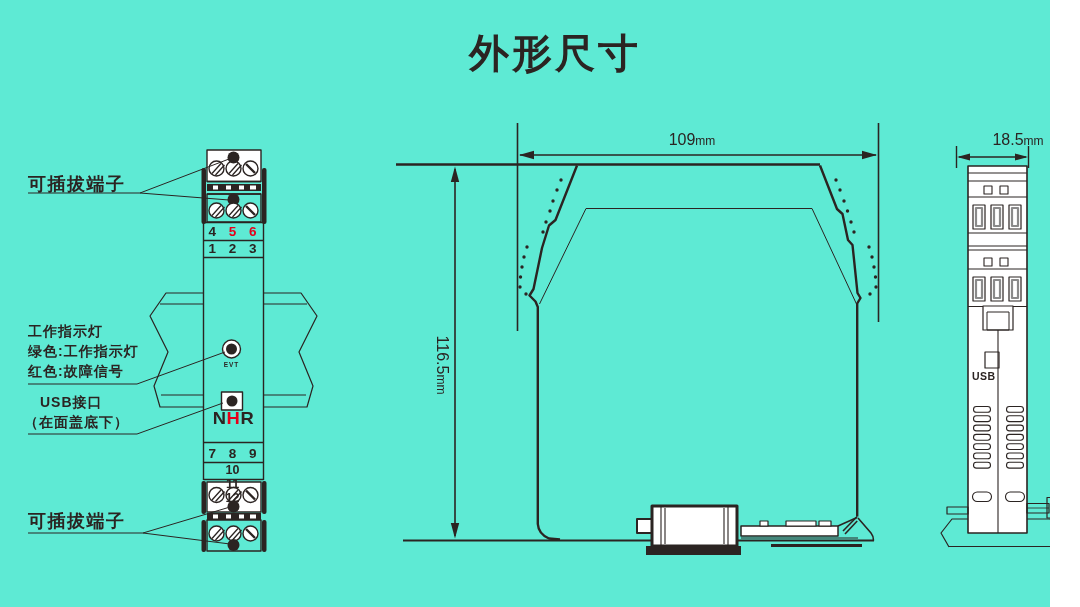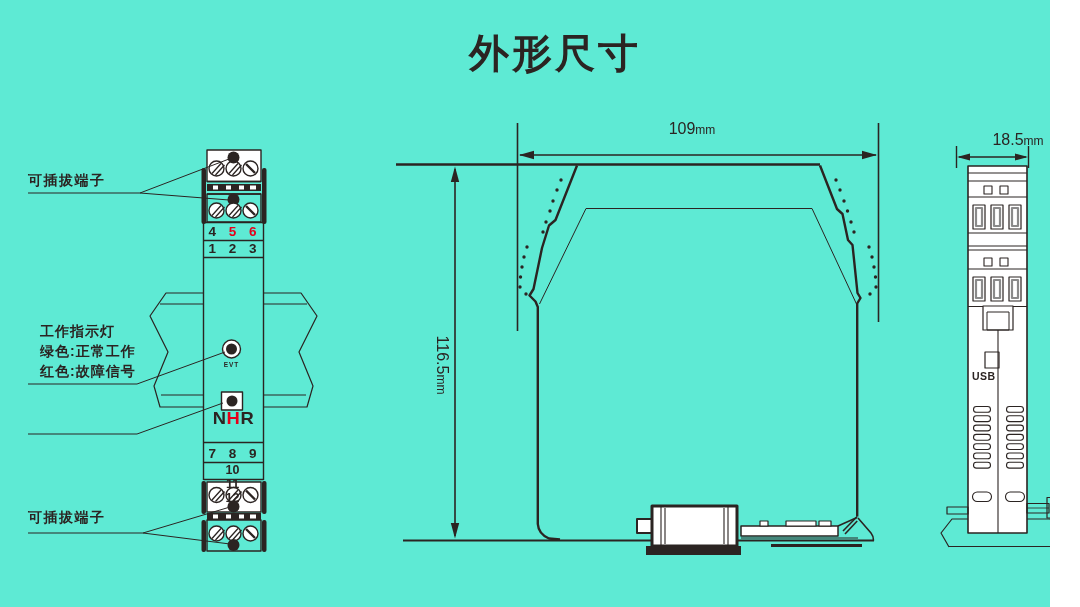--- a/index.html
+++ b/index.html
@@ -1,21 +1,21 @@
 <!DOCTYPE html>
 <html><head>
 <meta charset="utf-8">
 <style>
   html,body{margin:0;padding:0;background:#fff;}
   .stage{position:relative;width:1050px;height:607px;background:#5eead4;overflow:hidden;
          font-family:"Liberation Sans","DejaVu Sans",sans-serif;color:#2b2422;}
   .art{position:absolute;left:0;top:0;}
   .t{position:absolute;white-space:nowrap;color:#2b2422;}
   .title{left:440px;top:26px;width:230px;text-align:center;font-size:40px;font-weight:bold;letter-spacing:3px;}
-  .callout{font-size:14px;font-weight:bold;letter-spacing:1.5px;}
+  .callout{font-size:18px;font-weight:bold;letter-spacing:1.5px;}
   .callout-multi{font-size:14px;font-weight:bold;letter-spacing:1px;line-height:20px;}
   .numrow{display:flex;justify-content:space-around;font-size:13.5px;font-weight:bold;text-align:center;}
   .numrow span{flex:1;}
   .red{color:#e60019;}
   .evt{font-size:6.5px;font-weight:bold;letter-spacing:1px;text-align:center;}
   .logo{font-size:17px;font-weight:800;letter-spacing:0.5px;text-align:center;transform:scaleX(1.08);}
   .dim{font-size:16px;text-align:center;}
   .dim .unit{font-size:12px;}
   .dim-v{transform:rotate(90deg);}
   .usb-side{font-size:10.5px;font-weight:bold;letter-spacing:0.5px;}
@@ -266,26 +266,30 @@
         <path d="M1027,519 H1050 L1061,533 L1053,547"></path>
         <path d="M949,546.5 H1053"></path>
       </g>
     </g>
   </svg>
 
   <div class="t title">外形尺寸</div>
 
   <div class="t callout" style="left:28px;top:172px;">可插拔端子</div>
 
-  <div class="t callout-multi" style="left:40px;top:321px;">
+  <div class="t callout-multi" style="left:28px;top:321px;">
     <div>工作指示灯</div>
-    <div>绿色:正常工作</div>
+    <div>绿色:工作指示灯</div>
     <div>红色:故障信号</div>
   </div>
 
+  <div class="t callout-multi" style="left:24px;top:392px;">
+    <div style="padding-left:16px;">USB接口</div>
+    <div>（在面盖底下）</div>
+  </div>
 
   <div class="t callout" style="left:28px;top:509px;">可插拔端子</div>
 
   <div class="t numrow" style="left:202px;top:224px;width:61px;">
     <span>4</span>
     <span class="red">5</span>
     <span class="red">6</span>
   </div>
   <div class="t numrow" style="left:202px;top:241px;width:61px;">
     <span>1</span>
@@ -301,21 +305,21 @@
     <span>10</span>
     <span>11</span>
     <span>12</span>
   </div>
 
   <div class="t evt" style="left:203px;top:361px;width:57px;">EVT</div>
   <div class="t logo" style="left:203px;top:409px;width:61px;">
     <span>N</span><span class="red">H</span><span>R</span>
   </div>
 
-  <div class="t dim" style="left:632px;top:120px;width:120px;">
+  <div class="t dim" style="left:632px;top:131px;width:120px;">
     <span>109</span><span class="unit">mm</span>
   </div>
   <div class="t dim dim-v" style="left:390px;top:356px;width:104px;">
     <span>116.5</span><span class="unit">mm</span>
   </div>
   <div class="t dim" style="left:978px;top:131px;width:80px;">
     <span>18.5</span><span class="unit">mm</span>
   </div>
 
   <div class="t usb-side" style="left:972px;top:370px;width:34px;">USB</div>

